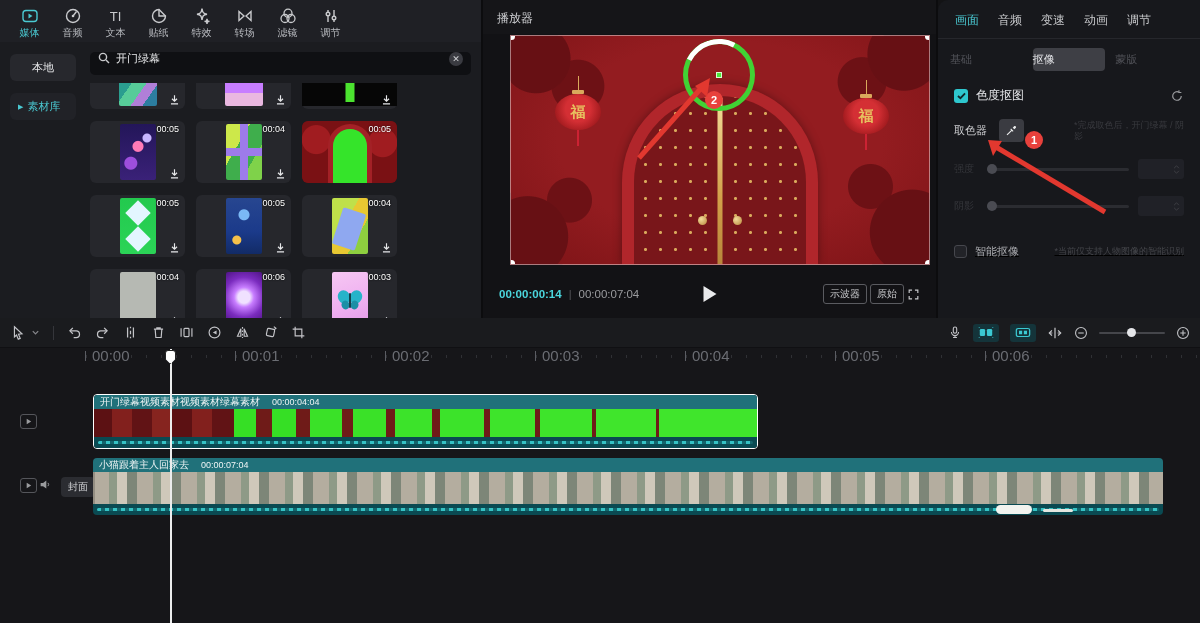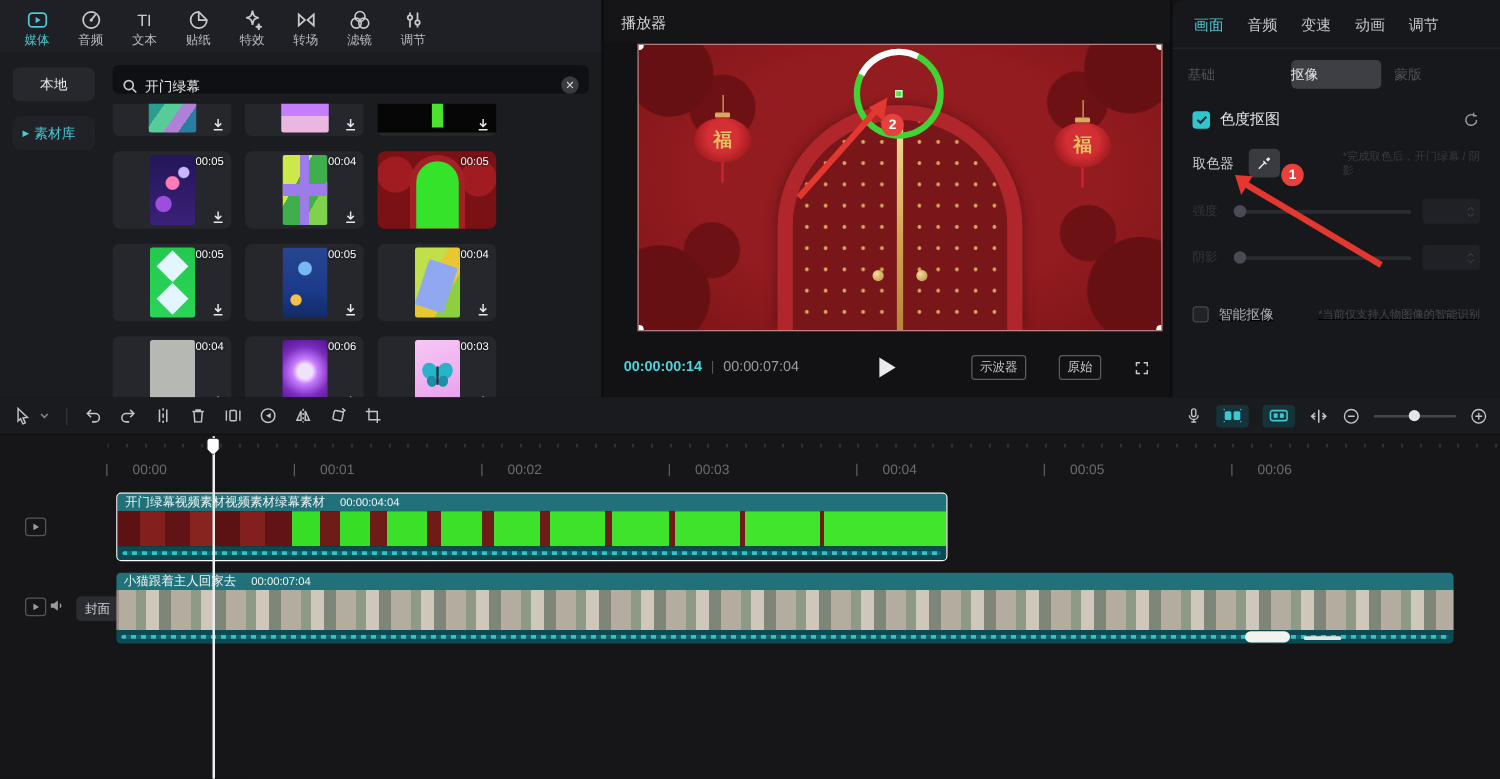--- a/index.html
+++ b/index.html
@@ -19,21 +19,21 @@
   .ttab.active, .ttab.active .ticon { color:#4ac9d2; }
   .ttab .tilabel { line-height:12px; }
 
   .media-body { flex:1; display:flex; min-height:0; }
   .sidebar { width:86px; padding-top:12px; }
   .side-btn { margin:0 10px; background:#27282d; border-radius:6px; text-align:center; padding:6px 0; font-size:11px; color:#e8e9eb; cursor:pointer; }
   .side-item { margin:12px 10px 0; background:#212227; border-radius:6px; padding:6px 4px 6px 8px; font-size:11px; color:#4ac9d2; display:flex; align-items:center; gap:4px; cursor:pointer; }
   .side-item .tri { font-size:7px; color:#4ac9d2; }
 
   .content { flex:1; padding:10px 10px 0 4px; display:flex; flex-direction:column; min-height:0; }
-  .searchbar { height:23px; background:#0f1013; border-radius:5px; display:flex; align-items:flex-end; padding:0 8px; gap:6px; }
+  .searchbar { height:23px; background:#0f1013; border-radius:5px; display:flex; align-items:flex-start; padding:0 8px; gap:6px; }
   .searchbar input { flex:1; background:transparent; border:none; outline:none; color:#e9eaec; font-size:11px; font-family:inherit; }
   .clear-btn { width:14px; height:14px; border-radius:50%; background:#3a3b41; color:#cfd0d3; font-size:9px; line-height:14px; text-align:center; cursor:pointer; }
 
   .grid-viewport { margin-top:8px; flex:1; overflow:hidden; position:relative; }
   .grid { display:grid; grid-template-columns:repeat(3,95px); gap:12px 11px; margin-top:-36px; }
   .cell { position:relative; height:62px; background:#26272c; border-radius:6px; cursor:pointer; }
   .thumb { position:absolute; top:3px; bottom:3px; width:36px; left:50%; transform:translateX(-50%); border-radius:2px; overflow:hidden; }
   .dur { position:absolute; top:3px; right:6px; font-size:9px; color:#fff; text-shadow:0 0 2px #000; }
   .dl { position:absolute; bottom:4px; right:5px; color:#e8e9eb; cursor:pointer; }
 
@@ -90,21 +90,21 @@
   .chroma-dot { position:absolute; left:205px; top:36px; width:6px; height:6px; background:#4ae83c; border:1px solid #d8ffd2; }
   .handle { position:absolute; width:7px; height:7px; background:#fff; border-radius:50%; z-index:5; }
   .handle.tl { left:-3px; top:-3px; } .handle.tr { right:-3px; top:-3px; }
   .handle.bl { left:-3px; bottom:-3px; } .handle.br { right:-3px; bottom:-3px; }
 
   .controls { height:44px; display:flex; align-items:center; padding:0 16px; position:relative; }
   .time-cur { color:#4bd6dd; font-size:11.5px;font-weight:bold; }
   .time-sep { color:#55565b; font-size:11px; margin:0 7px; }
   .time-total { color:#9a9b9e; font-size:11.5px; }
   .play-btn { position:absolute; left:50%; transform:translateX(-50%); width:0; height:0; border-left:13px solid #e9eaec; border-top:8px solid transparent; border-bottom:8px solid transparent; cursor:pointer; }
-  .ctrl-right { margin-left:auto; display:flex; align-items:center; gap:26px; }
+  .ctrl-right { margin-left:auto; display:flex; align-items:center; gap:3px; }
   .mini-btn { font-size:10px; color:#c8c9cc; border:1px solid #5a5b60; border-radius:3px; padding:2px 6px; cursor:pointer; background:transparent; font-family:inherit; }
   .fs-btn { color:#c8c9cc; cursor:pointer; }
 
   
   .right-panel { flex:1; background:#17181c; border-radius:10px 0 0 0; position:relative; }
   .rp-tabs { display:flex; gap:19px; padding:12px 0 9px 17px; font-size:12px; border-bottom:1px solid #26272c; }
   .rp-tab { color:#c6c7ca; cursor:pointer; }
   .rp-tab.active { color:#4ac9d2; }
   .rp-subtabs { display:flex; gap:10px; padding:9px 12px 4px; }
   .rp-subtab { flex:1; text-align:left; font-size:11px; color:#515258; padding:4px 0; border-radius:4px; cursor:pointer; }
@@ -136,21 +136,21 @@
   .tl-left, .tl-right { display:flex; align-items:center; gap:13px; }
   .tl-right { margin-left:auto; gap:11px; }
   .tl-icon { color:#c3c4c8; cursor:pointer; display:flex; align-items:center; }
   .tl-sep { width:1px; height:14px; background:#35363b; }
   .teal-btn { width:26px; height:18px; border-radius:3px; background:#14343a; display:flex; align-items:center; justify-content:center; cursor:pointer; }
   .zoom-slider { width:66px; height:2px; background:#45464b; border-radius:2px; position:relative; cursor:pointer; }
   .zoom-handle { position:absolute; left:28px; top:-4px; width:9px; height:9px; border-radius:50%; background:#e4e5e8; }
 
   .ruler { position:relative; height:18px; }
   .ruler-ticks { position:absolute; left:86px; right:0; top:7px; height:3px; background:repeating-linear-gradient(90deg,#45464b 0 1.5px,transparent 1.5px 15px); opacity:.55; }
-  .ruler-label { position:absolute; top:3px; font-size:11px; color:#6b6d73; border-left:1px solid #5b5d63; padding-left:20px; line-height:10px;margin-top:20px; }
+  .ruler-label { position:absolute; top:3px; font-size:15px; color:#6b6d73; border-left:1px solid #5b5d63; padding-left:6px; line-height:10px; }
 
   .tracks { position:absolute; top:48px; left:0; right:0; bottom:0; }
   .track-icon { position:absolute; width:17px; height:15px; border:1px solid #55565b; border-radius:3px; color:#9a9b9e; display:flex; align-items:center; justify-content:center; cursor:pointer; }
   .cover-btn { position:absolute; left:61px; top:111px; background:#2b2c31; border-radius:4px; color:#d4d5d8; font-size:10px; padding:3px 7px; cursor:pointer; }
   .speaker { position:absolute; left:39px; top:112px; color:#9a9b9e; cursor:pointer; }
 
   .clip { position:absolute; border-radius:4px; overflow:hidden; cursor:grab; }
   .clip-header { height:14px; background:#20717a; display:flex; align-items:center; gap:12px; padding:0 6px; }
   .clip-name { font-size:10px; color:#eef4f5; white-space:nowrap; }
   .clip-dur { font-size:9px; color:#eef4f5; }

